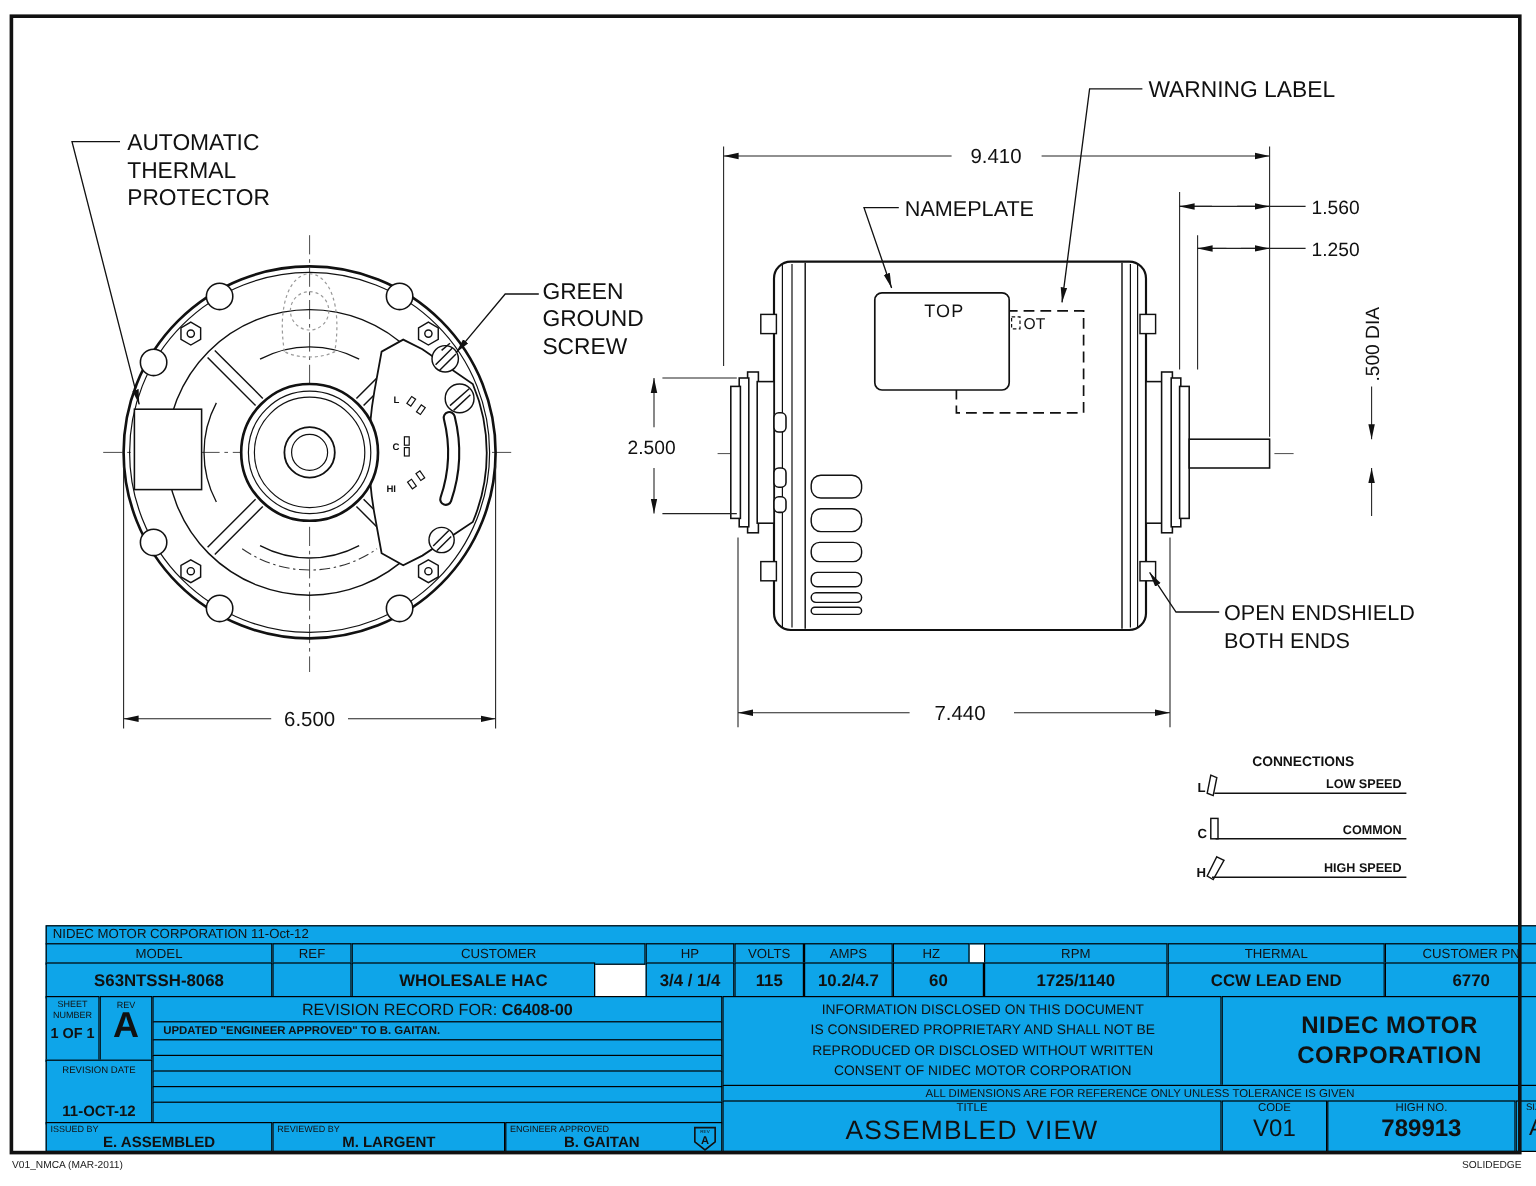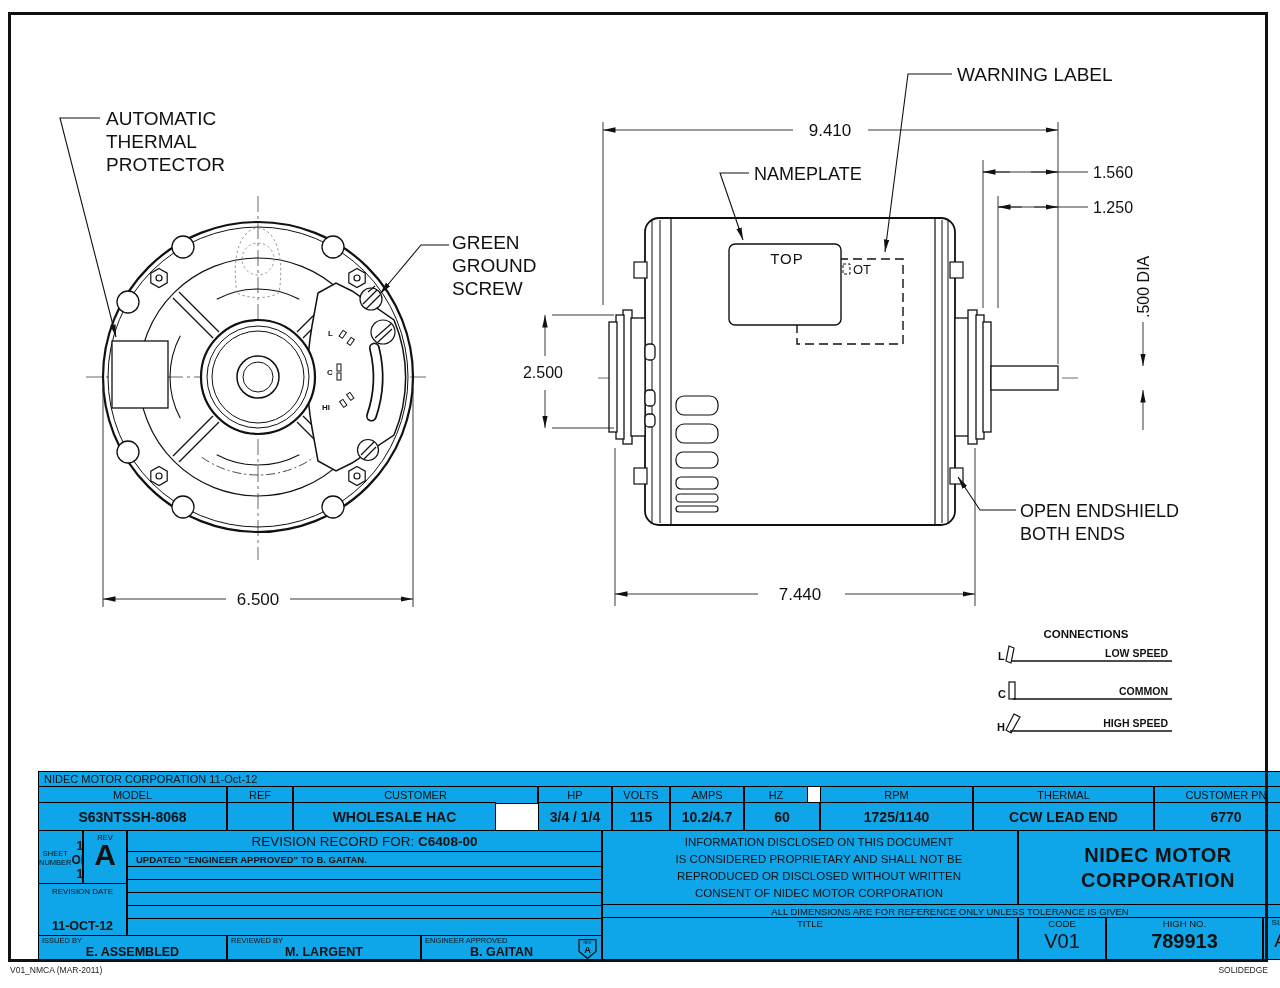--- a/index.html
+++ b/index.html
@@ -297,21 +297,21 @@
   <div class="cell val" style="left:197px;top:802px;width:66px;height:30px;"></div>
   <div class="cell val" style="left:263px;top:802px;width:203px;height:30px;">WHOLESALE HAC</div>
   <div class="cell val" style="left:508px;top:802px;width:74px;height:30px;">3/4 / 1/4</div>
   <div class="cell val" style="left:582px;top:802px;width:58px;height:30px;">115</div>
   <div class="cell val" style="left:640px;top:802px;width:74px;height:30px;">10.2/4.7</div>
   <div class="cell val" style="left:714px;top:802px;width:76px;height:30px;">60</div>
   <div class="cell val" style="left:790px;top:802px;width:153px;height:30px;">1725/1140</div>
   <div class="cell val" style="left:943px;top:802px;width:181px;height:30px;">CCW LEAD END</div>
   <div class="cell val" style="left:1124px;top:802px;width:144px;height:30px;">6770</div>
 
-  <div class="cell" style="left:8px;top:830px;width:45px;height:55px;flex-direction:row;justify-content:flex-start;">
+  <div class="cell" style="left:8px;top:830px;width:45px;height:55px;flex-direction:column;justify-content:flex-start;">
     <span style="font-size:7.5px;line-height:1.15;margin-top:2px;"><span>SHEET</span><br><span>NUMBER</span></span>
     <span class="sheetnum" style="margin-top:4px;">1 OF 1</span>
   </div>
   <div class="cell" style="left:53px;top:830px;width:44px;height:55px;flex-direction:column;justify-content:flex-start;">
     <span style="font-size:7.5px;margin-top:2px;">REV</span>
     <span class="bigA" style="margin-top:-4px;">A</span>
   </div>
 
   <div class="cell rechdr" style="left:97px;top:830px;width:475px;height:22px;">
     <span>REVISION RECORD FOR:</span>&nbsp;<b>C6408-00</b>
@@ -353,20 +353,21 @@
     <span>CONSENT OF NIDEC MOTOR CORPORATION</span>
   </div>
   <div class="cell nidec" style="left:988px;top:830px;width:280px;height:76px;flex-direction:column;">
     <span>NIDEC MOTOR</span>
     <span>CORPORATION</span>
   </div>
   <div class="cell alldim" style="left:572px;top:904px;width:696px;height:15px;">ALL DIMENSIONS ARE FOR REFERENCE ONLY UNLESS TOLERANCE IS GIVEN</div>
 
   <div class="cell" style="left:572px;top:917px;width:416px;height:43px;">
     <span class="cl" style="left:50%;transform:translateX(-50%);font-size:9.5px;">TITLE</span>
+    <span class="tval">ASSEMBLED VIEW</span>
   </div>
   <div class="cell" style="left:988px;top:917px;width:88px;height:43px;">
     <span class="cl" style="left:50%;transform:translateX(-50%);font-size:9.5px;">CODE</span>
     <span class="cval">V01</span>
   </div>
   <div class="cell" style="left:1076px;top:917px;width:157px;height:43px;">
     <span class="cl" style="left:50%;transform:translateX(-50%);font-size:9.5px;">HIGH NO.</span>
     <span class="ival">789913</span>
   </div>
   <div class="cell" style="left:1233px;top:917px;width:35px;height:43px;">

